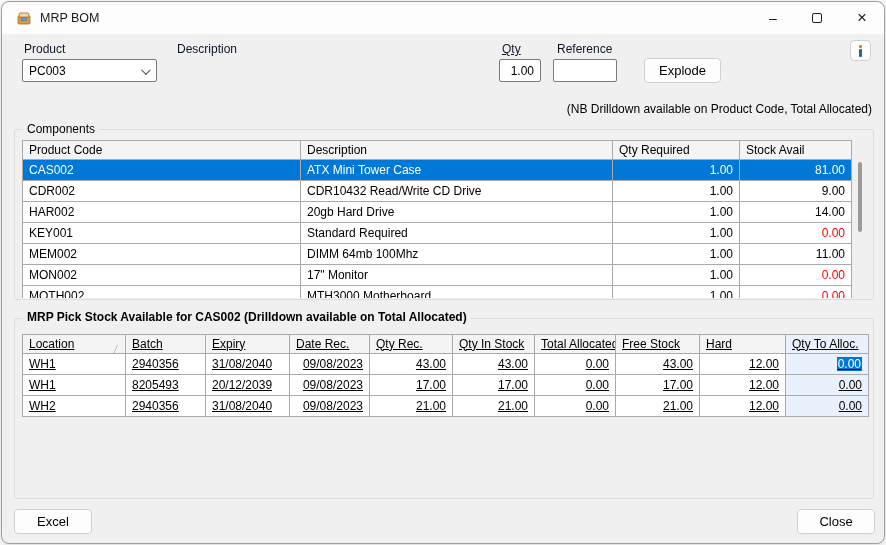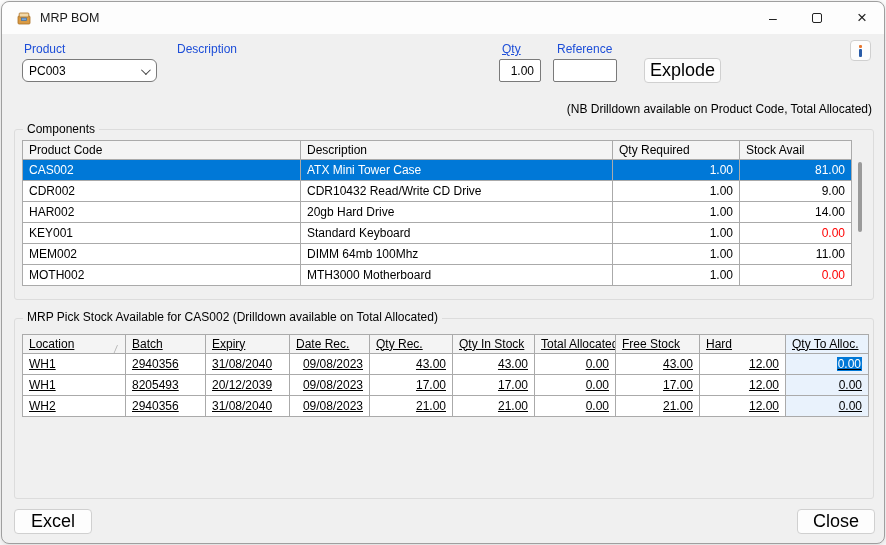--- a/index.html
+++ b/index.html
@@ -13,37 +13,37 @@
   
   .titlebar{position:absolute;left:0;top:0;width:100%;height:32px;background:#fdfdfd;border-radius:8px 8px 0 0;}
   .app-icon{position:absolute;left:14px;top:8px;width:16px;height:16px;}
   .title-text{position:absolute;left:38px;top:9px;font-size:12.5px;color:#1a1a1a;}
   .cap-btn{position:absolute;top:0;height:32px;width:46px;display:flex;align-items:center;justify-content:center;color:#222;}
   .cap-min{right:88px;font-size:14px;}
   .cap-max{right:44px;}
   .max-glyph{width:10px;height:10px;border:1.2px solid #222;border-radius:2px;}
   .cap-close{right:0;width:44px;font-size:17px;border-radius:0 8px 0 0;}
   
-  .lbl{position:absolute;height:14px;color:#1d4ed8;}
+  .lbl{position:absolute;height:14px;color:#0f172a;}
   .combo,.tbox{position:absolute;height:23px;background:#fff;border:1px solid #7a7a7a;border-radius:2px;
     display:flex;align-items:center;padding:0 6px;}
   .combo .chev{position:absolute;right:8px;top:8px;width:7px;height:7px;border-right:1.4px solid #444;
     border-bottom:1.4px solid #444;transform:rotate(45deg) translateY(-2px);}
   .tbox.num{justify-content:flex-end;}
   .btn{position:absolute;background:#fdfdfd;border:1px solid #d0d0d0;border-radius:4px;
-    display:flex;align-items:center;justify-content:center;font-size:18px;color:#000;}
+    display:flex;align-items:center;justify-content:center;font-size:13px;color:#000;}
   .info-btn{position:absolute;right:13px;top:38px;width:21px;height:21px;background:#fdfdfd;
     border:1px solid #d0d0d0;border-radius:4px;display:flex;flex-direction:column;align-items:center;justify-content:center;}
   .info-dot{width:3px;height:3px;background:#e8772e;border-radius:1px;margin-bottom:1px;}
   .info-stem{width:2.6px;height:8px;background:#2a5ca8;border-radius:1px;}
   .note{position:absolute;right:12px;top:100px;width:600px;text-align:right;color:#000;}
   
   .groupbox{position:absolute;border:1px solid #dcdcdc;border-radius:3px;}
   .groupbox .legend{position:absolute;top:-8px;left:8px;background:#f0f0f0;padding:0 4px;line-height:14px;}
-  .legend.bold{font-weight:normal;top:-9px;}
+  .legend.bold{font-weight:bold;top:-9px;}
   
   .clip{position:absolute;overflow:hidden;background:transparent;}
   table.grid{border-collapse:collapse;table-layout:fixed;background:#fff;border:1px solid #808080;}
   table.grid th,table.grid td{border:1px solid #aaaaaa;padding:0 6px;overflow:hidden;white-space:nowrap;font-weight:normal;font-size:12px;}
   table.grid th{background:#f4f4f4;text-align:left;height:19px;vertical-align:middle;position:relative;}
   table.grid td{height:21px;background:#fff;}
   table.grid .r{text-align:right;}
   tr.selrow td{background:#0078d7 !important;color:#fff;}
   td.low{color:#ff0000;}
   .pick th{height:29px;vertical-align:middle;line-height:13px;}
@@ -66,21 +66,21 @@
     </svg>
     <span class="title-text">MRP BOM</span>
     <div class="cap-btn cap-min">–</div>
     <div class="cap-btn cap-max">
         <span class="max-glyph"></span>
       </div>
     <div class="cap-btn cap-close">×</div>
   </div>
 
   <span class="lbl" style="left:22px;top:40px;">Product</span>
-  <div class="combo" style="left:20px;top:57px;width:135px;border-radius:6px;">
+  <div class="combo" style="left:20px;top:57px;width:135px;">
     <span>PC003</span>
     <span class="chev"></span>
   </div>
 
   <span class="lbl" style="left:175px;top:40px;">Description</span>
 
   <span class="lbl" style="left:500px;top:40px;text-decoration:underline;">Qty</span>
   <div class="tbox num" style="left:497px;top:57px;width:42px;">
     <span>1.00</span>
   </div>
@@ -133,29 +133,35 @@
           <td class="r">9.00</td>
         </tr>
         <tr>
           <td>HAR002</td>
           <td>20gb Hard Drive</td>
           <td class="r">1.00</td>
           <td class="r">14.00</td>
         </tr>
         <tr>
           <td>KEY001</td>
-          <td>Standard Keyboard</td>
+          <td>Standard Required</td>
           <td class="r">1.00</td>
           <td class="r low">0.00</td>
         </tr>
         <tr>
           <td>MEM002</td>
           <td>DIMM 64mb 100Mhz</td>
           <td class="r">1.00</td>
           <td class="r">11.00</td>
+        </tr>
+        <tr>
+          <td>MON002</td>
+          <td>17" Monitor</td>
+          <td class="r">1.00</td>
+          <td class="r low">0.00</td>
         </tr>
         <tr>
           <td>MOTH002</td>
           <td>MTH3000 Motherboard</td>
           <td class="r">1.00</td>
           <td class="r low">0.00</td>
         </tr>
       </tbody>
     </table>
   </div>

